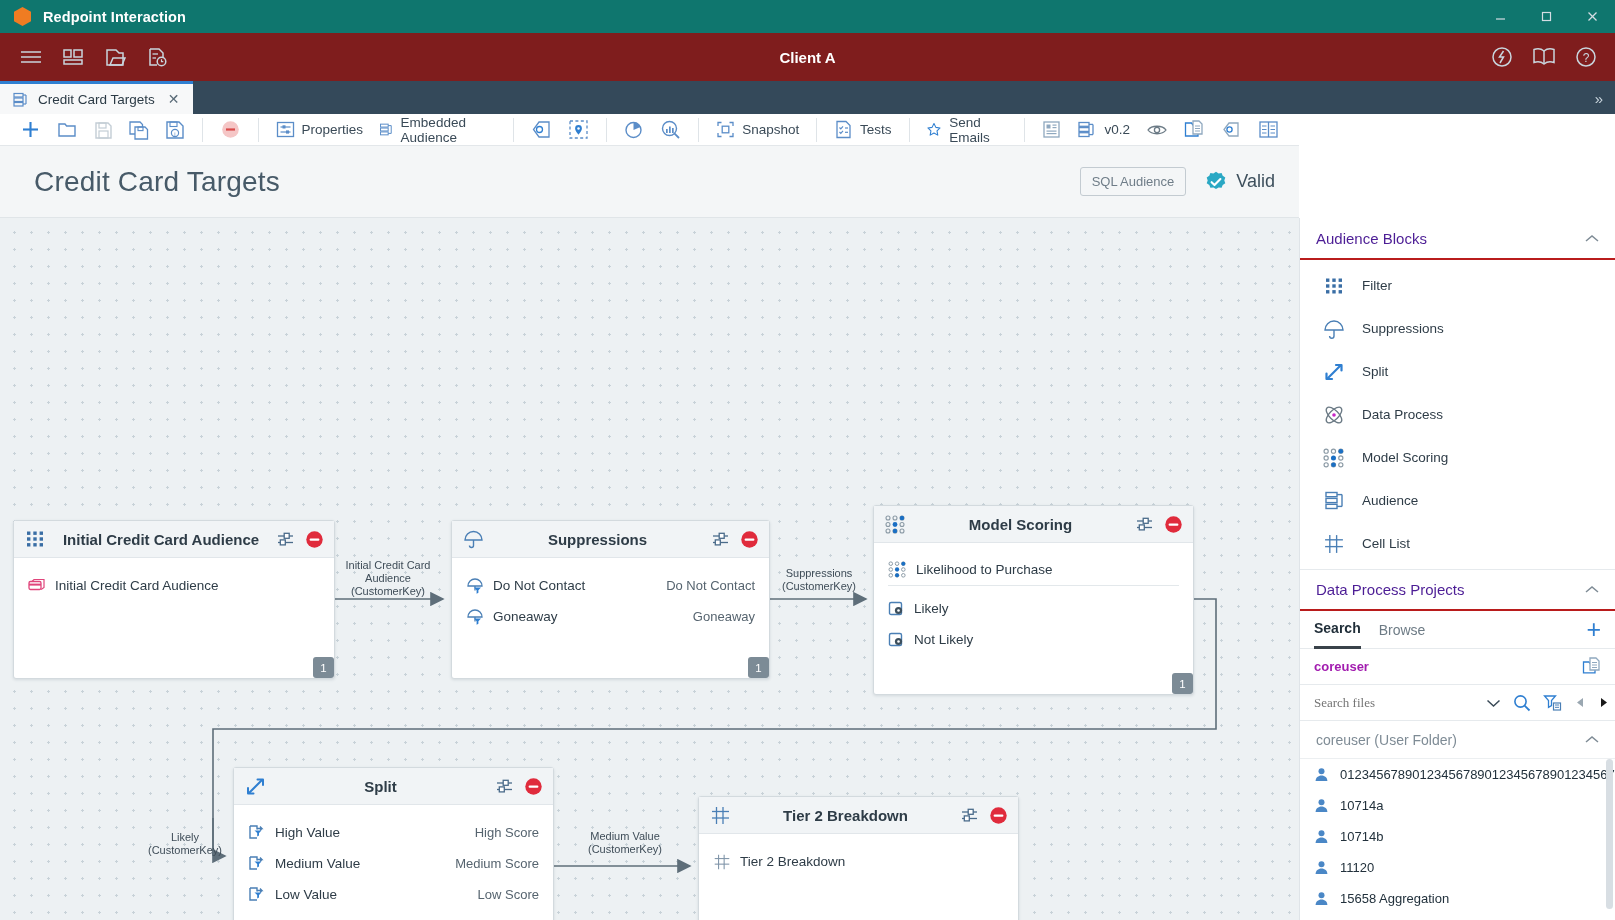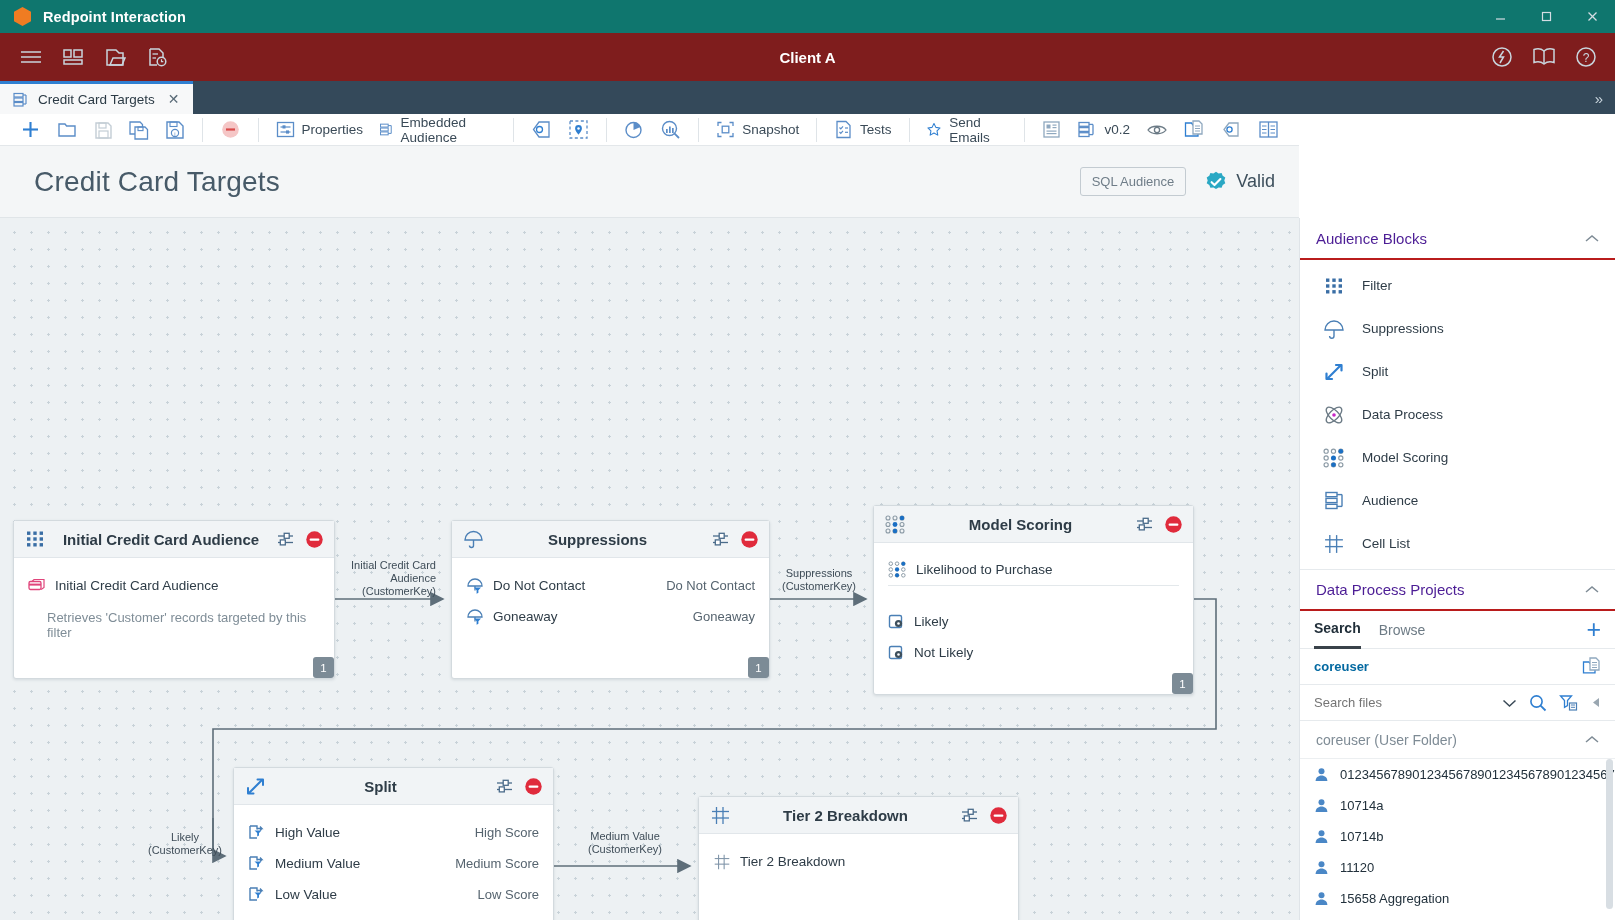--- a/index.html
+++ b/index.html
@@ -108,32 +108,32 @@
   .node-title {
     flex: 1; text-align: center; font-size: 15px; font-weight: bold; color: #2e3c47;
   }
   .node-head-tools { display: flex; align-items: center; gap: 10px; }
   .node-body { padding: 12px 14px 10px 14px; position: relative; height: calc(100% - 37px); }
   .node-row {
     display: flex; align-items: center; gap: 9px; height: 31px; font-size: 13.5px; color: #2e3c47;
   }
   .node-row .rowlabel { white-space: nowrap; }
   .node-row .rowvalue { margin-left: auto; color: #56646f; font-size: 13px; }
-  .node-row.sep { border-bottom: 1px solid #e3e8eb; margin-bottom: 20px; padding-bottom: 2px; }
+  .node-row.sep { border-bottom: 1px solid #e3e8eb; margin-bottom: 7px; padding-bottom: 2px; }
   .node-desc { font-size: 13px; color: #7f8d97; padding: 9px 0 0 19px; }
   .node-badge {
     position: absolute; right: 0px; bottom: 0px; width: 21px; height: 21px;
     background: #7c8b96; color: #fff; border-radius: 3px;
     display: flex; align-items: center; justify-content: center; font-size: 11.5px;
   }
 
   
   .conn-label {
     position: absolute; font-size: 11px; color: #3f4d58; line-height: 13px;
-    text-align: right; white-space: pre-line;
+    text-align: center; white-space: pre-line;
   }
   .conn-label.ctr { text-align: center; }
 
   
   .sidebar {
     width: 316px; height: 769px; background: #ffffff;
     border-left: 1px solid #dfe4e8; display: flex; flex-direction: column;
     position: relative;
   }
   .sb-section-head {
@@ -152,30 +152,30 @@
   .tabs-row {
     display: flex; align-items: center; height: 38px; padding: 0 14px;
     border-bottom: 1px solid #e6eaed; gap: 18px;
   }
   .stab { font-size: 14px; color: #6d7b85; height: 38px; display: flex; align-items: center; }
   .stab.active { color: #1f2d38; border-bottom: 3px solid #39424a; font-weight: bold; }
   .plus-btn { margin-left: auto; color: #2f7fd1; font-size: 25px; line-height: 1; font-weight: 300; }
 
   .coreuser-row {
     height: 36px; display: flex; align-items: center; padding: 0 12px 0 14px;
-    border-bottom: 1px solid #e6eaed; font-size: 13px; color: #0369a1; font-weight: bold;
+    border-bottom: 1px solid #e6eaed; font-size: 13px; color: #a21caf; font-weight: bold;
   }
   .coreuser-row .r { margin-left: auto; }
   .searchfiles-row {
     height: 36px; display: flex; align-items: center; padding: 0 10px 0 14px;
     border-bottom: 1px solid #e6eaed; gap: 12px;
   }
   .searchfiles-input {
     flex: 1; border: none; outline: none; font-size: 13px; color: #0c4a6e;
-    font-family: Liberation Sans, sans-serif; background: transparent;
+    font-family: Liberation Serif, serif; background: transparent;
   }
   .folder-head {
     height: 38px; display: flex; align-items: center; padding: 0 16px;
     font-size: 14px; color: #7e8b95; border-bottom: 1px solid #eceff1;
   }
   .folder-head .caret { margin-left: auto; font-size: 12px; }
   .file-list { flex: 1; overflow: hidden; position: relative; }
   .file-item {
     height: 31px; display: flex; align-items: center; gap: 11px; padding: 0 10px 0 14px;
     font-size: 13px; color: #22313c; white-space: nowrap; overflow: hidden;
@@ -579,21 +579,20 @@
         <div class="node-row">
           <span>
             <svg width="18" height="15" viewBox="0 0 18 15">
                 <rect x="1" y="3.5" width="12" height="8" rx="1.4" fill="none" stroke="#e0457b" stroke-width="1.3"></rect>
                 <rect x="1" y="5.6" width="12" height="2" fill="#e0457b"></rect>
                 <path d="M4 3.5 l2-2 h10 v8 l-2.9 2" fill="none" stroke="#e0457b" stroke-width="1.2"></path>
               </svg>
           </span>
           <span class="rowlabel">Initial Credit Card Audience</span>
         </div>
-        <div class="node-desc">Retrieves 'Customer' records targeted by this filter</div>
         <div class="node-badge">1</div>
       </div>
     </div>
 
     <div class="node" style="left:451px; top:302px; width:319px; height:159px;">
       <div class="node-head">
         <span class="node-head-icon">
           <svg width="21" height="21" viewBox="0 0 21 21">
               <path d="M2 11 a8.5 8.5 0 0 1 17 0 Z" fill="none" stroke="#4a7fb5" stroke-width="1.4"></path>
               <path d="M10.5 11 v5.5 a2 2 0 0 1 -4 0" fill="none" stroke="#4a7fb5" stroke-width="1.4"></path>

